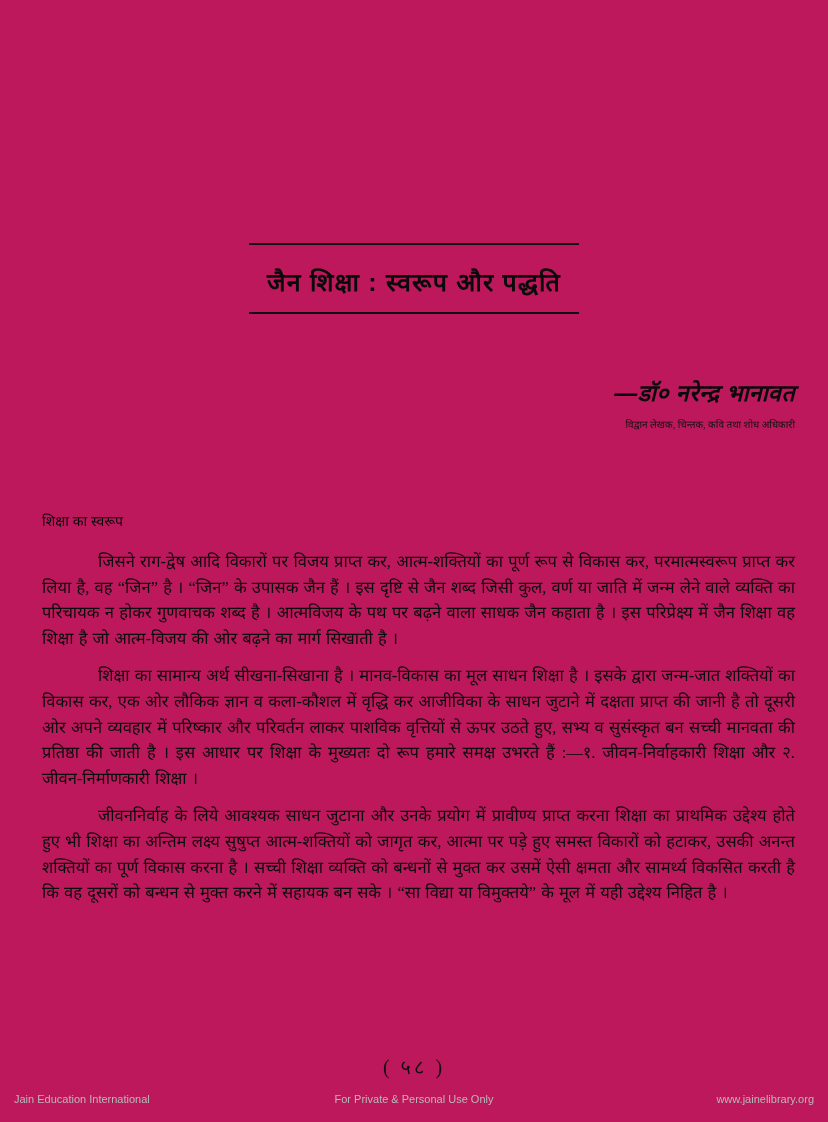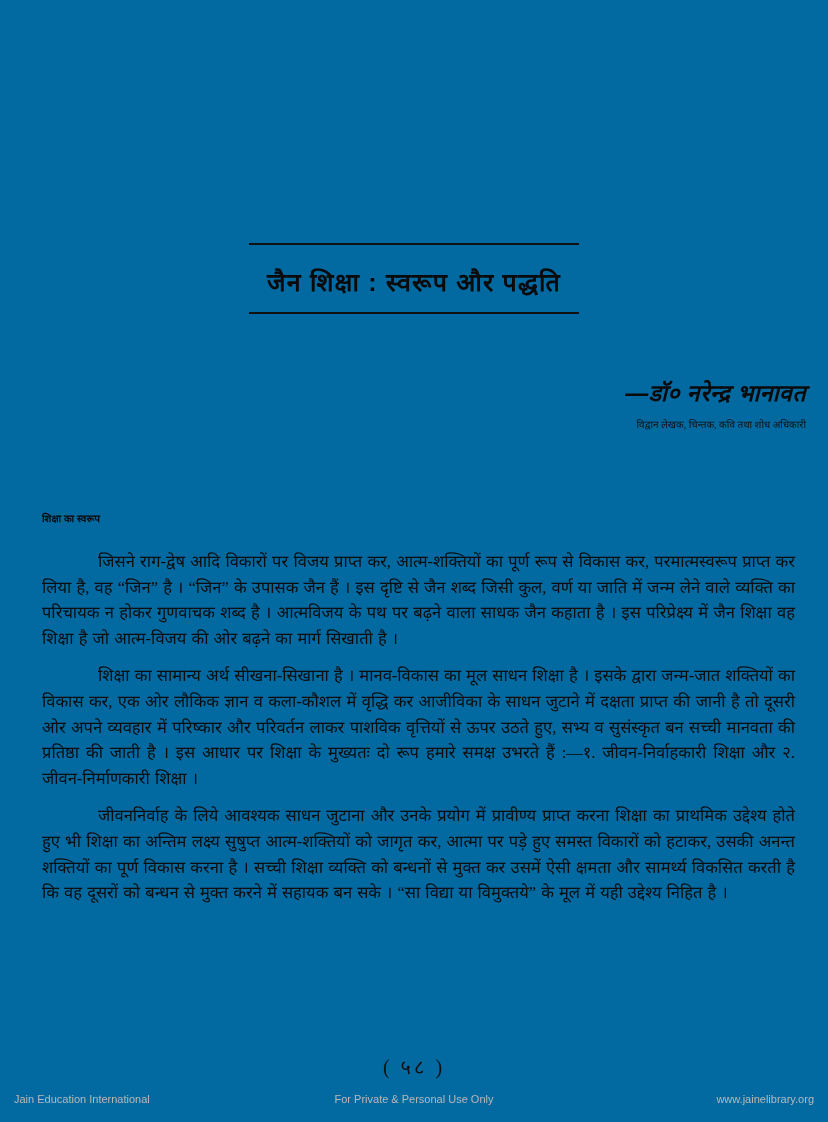--- a/index.html
+++ b/index.html
@@ -12,21 +12,21 @@
     height: 1122px;
     position: relative;
     overflow: hidden;
     font-family: "Liberation Serif", "DejaVu Serif", serif;
     color: #0d0d0d;
   }
 
   .page {
     position: absolute;
     inset: 0;
-    background: #0369a1;
+    background: #be185d;
   }
 
   
   .title-block {
     position: absolute;
     left: 0;
     right: 0;
     top: 243px;
     text-align: center;
   }
@@ -45,21 +45,21 @@
     font-weight: 700;
     letter-spacing: 1.2px;
     line-height: 1.25;
     color: #0a0a0a;
     white-space: nowrap;
   }
 
   
   .author-block {
     position: absolute;
-    right: 22px;
+    right: 33px;
     top: 376px;
     text-align: right;
     width: 520px;
   }
   .author-name {
     font-family: "Liberation Sans", "DejaVu Sans", sans-serif;
     font-size: 23px;
     font-weight: 700;
     font-style: italic;
     letter-spacing: 0.5px;
@@ -72,22 +72,22 @@
     line-height: 1.55;
     color: #111;
   }
 
   
   .section-heading {
     position: absolute;
     left: 42px;
     top: 511px;
     font-family: "Liberation Sans", "DejaVu Sans", sans-serif;
-    font-size: 10px;
-    font-weight: 700;
+    font-size: 14px;
+    font-weight: 400;
     color: #0a0a0a;
   }
 
   .body-text {
     position: absolute;
     left: 42px;
     top: 549px;
     width: 753px;
   }
   .para {

